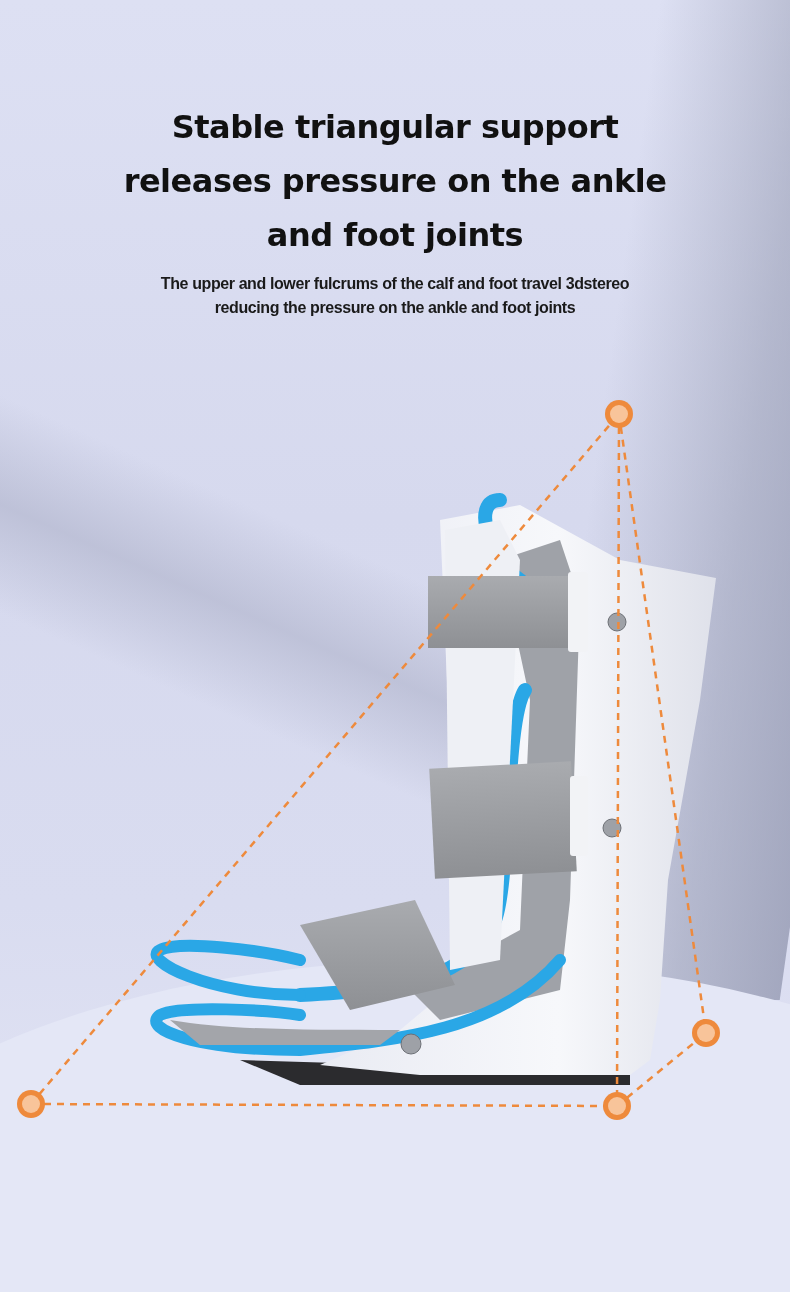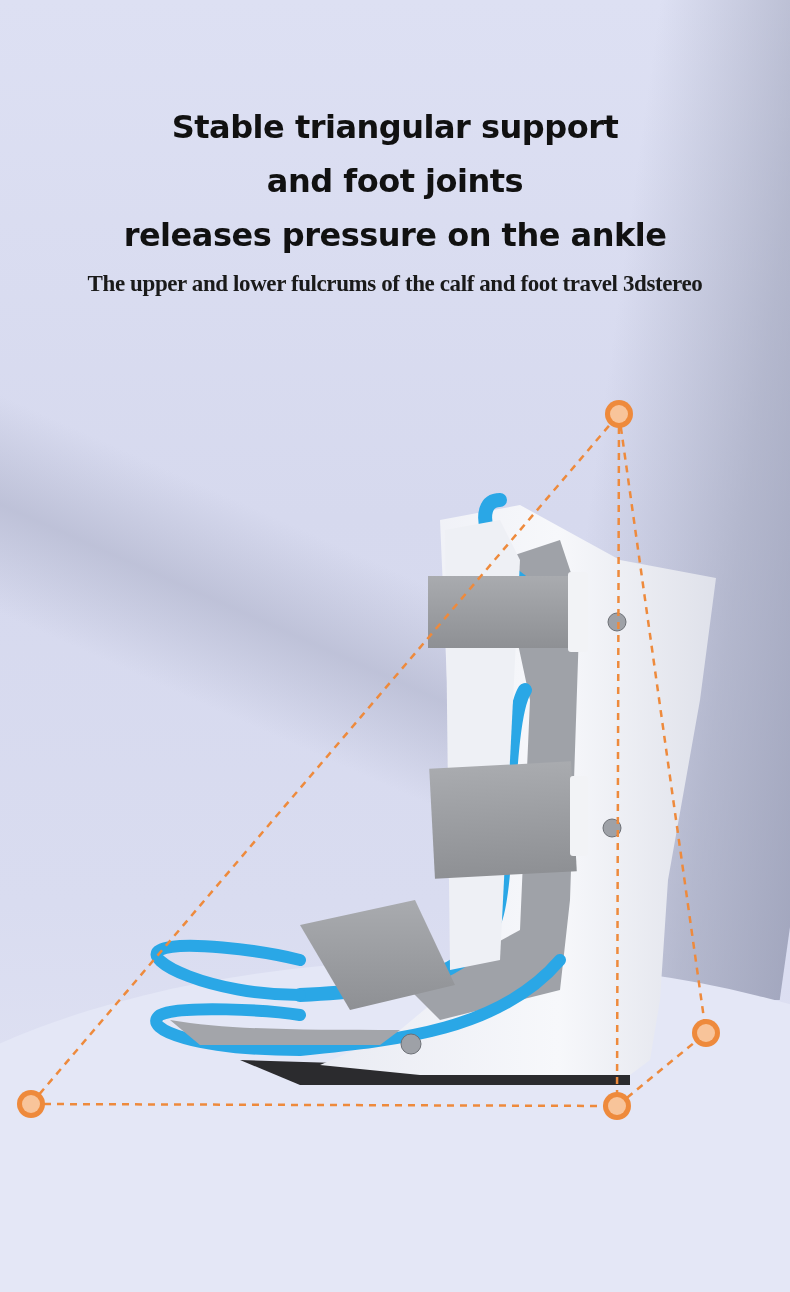--- a/index.html
+++ b/index.html
@@ -22,42 +22,43 @@
       position: absolute; left: -200px; top: 960px; width: 1300px; height: 600px;
       border-radius: 50%; background: #e4e7f6;
     }
     .title {
       position: absolute; top: 100px; left: 0; width: 790px; text-align: center;
       font-family: "DejaVu Sans", sans-serif; font-weight: bold; font-size: 32px; line-height: 54px;
       color: #111; letter-spacing: -0.5px;
     }
     .subtitle {
       position: absolute; top: 272px; left: 0; width: 790px; text-align: center;
-      font-family: Liberation Serif, serif; font-weight: bold; font-size: 23px; line-height: 24px;
+      font-family: Liberation Sans, sans-serif; font-weight: bold; font-size: 16px; line-height: 24px;
       color: #1a1a1a; letter-spacing: -0.4px;
     }
     .lines { position: absolute; left: 0; top: 0; }
     .boot { position: absolute; left: 0; top: 0; }
   </style>
 </head>
 <body>
 
 <div class="page">
   <div class="bg-shade-right"></div>
   <div class="bg-shade-left"></div>
   <div class="bg-floor"></div>
 
   <div class="title">
     <div>Stable triangular support</div>
+    <div>releases pressure on the ankle</div>
     <div>and foot joints</div>
-    <div>releases pressure on the ankle</div>
   </div>
 
   <div class="subtitle">
     <div>The upper and lower fulcrums of the calf and foot travel 3dstereo</div>
+    <div>reducing the pressure on the ankle and foot joints</div>
   </div>
 
   <svg class="boot" width="790" height="1292">
     <defs>
       <linearGradient id="shell" x1="0" y1="0" x2="1" y2="0">
         <stop offset="0" stop-color="#e9ebf3"></stop>
         <stop offset="0.6" stop-color="#f7f8fb"></stop>
         <stop offset="1" stop-color="#dfe1ea"></stop>
       </linearGradient>
       <linearGradient id="strapG" x1="0" y1="0" x2="0" y2="1">

